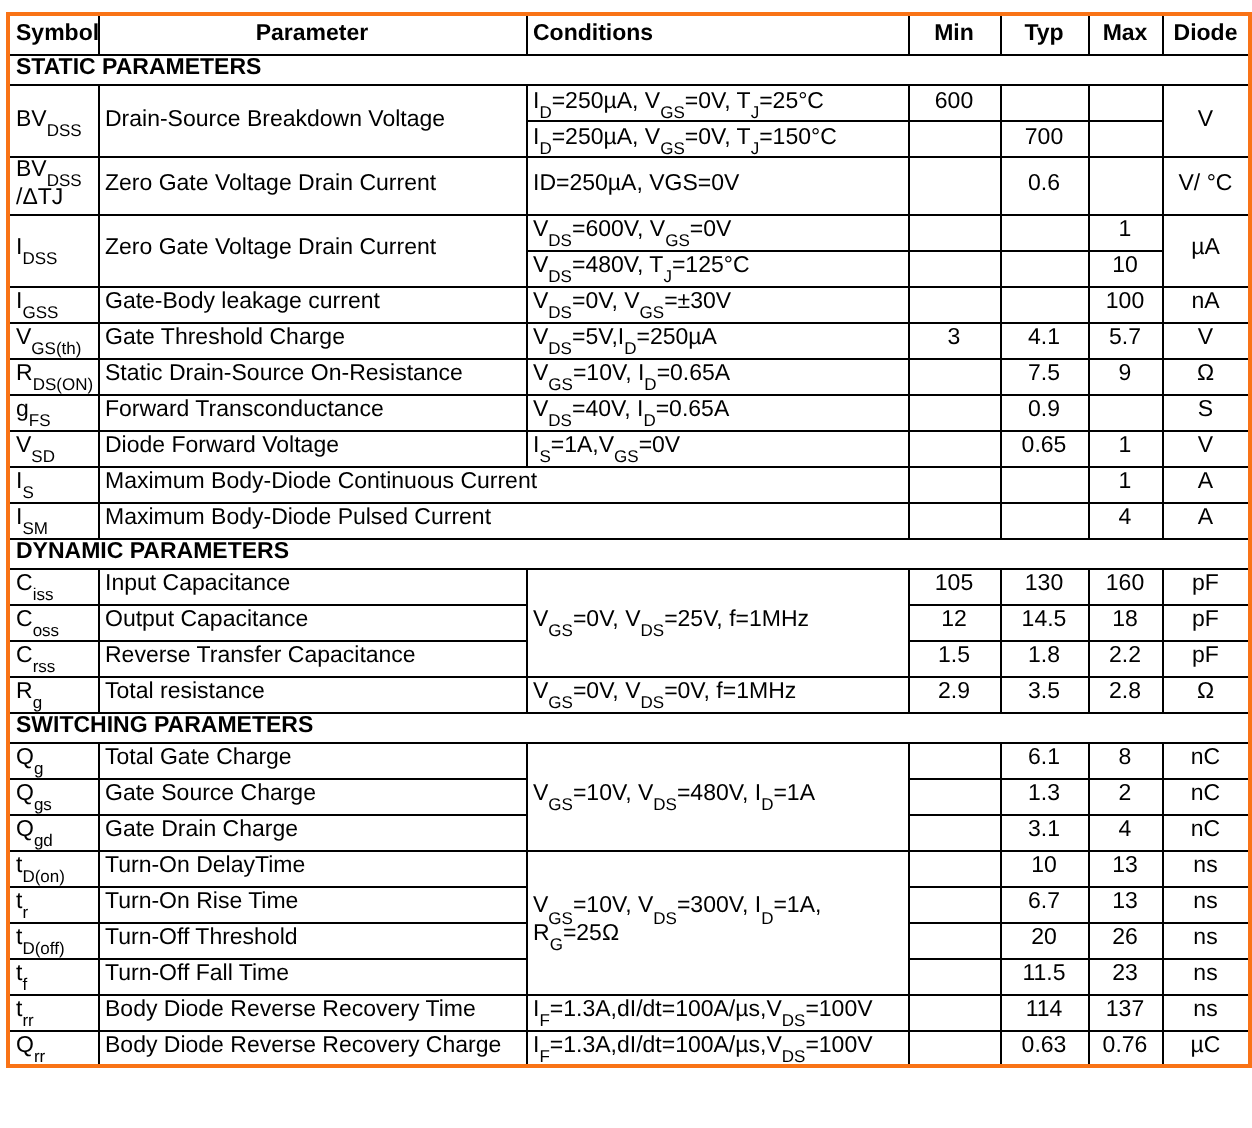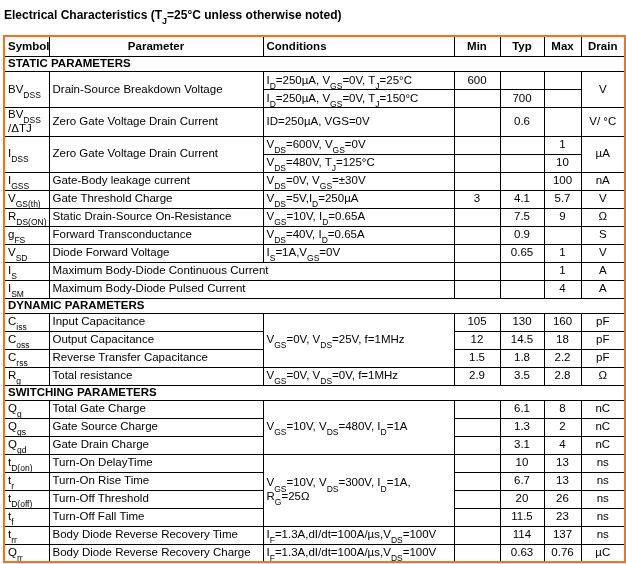--- a/index.html
+++ b/index.html
@@ -18,40 +18,39 @@
   .a-l{text-align:left;}
   .a-c{text-align:center;}
   sub{font-size:8.5px;position:relative;top:2px;line-height:0;}
   col.c0{width:45px}col.c1{width:214px}col.c2{width:191px}
   col.c3{width:46px}col.c4{width:44px}col.c5{width:37px}col.c6{width:44px}
 </style>
 </head>
 <body>
 
 <div class="page">
-  <div class="title">Electrical Characteristics (T<sub>J</sub>=25°C unless otherwise noted)</div>
   <table>
     <colgroup>
       <col class="c0">
         <col class="c1">
         <col class="c2">
         <col class="c3">
       <col class="c4">
         <col class="c5">
         <col class="c6">
     </colgroup>
     <thead>
       <tr id="hdr-row">
           <th class="a-l">Symbol</th>
           <th class="a-c">Parameter</th>
           <th class="a-l">Conditions</th>
           <th class="a-c">Min</th>
           <th class="a-c">Typ</th>
           <th class="a-c">Max</th>
-          <th class="a-c">Drain</th>
+          <th class="a-c">Diode</th>
         </tr>
     </thead>
     <tbody id="tbl-body">
         <tr class="sec">
           <td colspan="7">STATIC PARAMETERS</td>
         </tr>
         <tr class="r">
           <td rowspan="2" class="a-l">BV<sub>DSS</sub></td>
           <td rowspan="2" class="a-l">Drain-Source Breakdown Voltage</td>
           <td class="a-l">I<sub>D</sub>=250µA, V<sub>GS</sub>=0V, T<sub>J</sub>=25°C</td>

